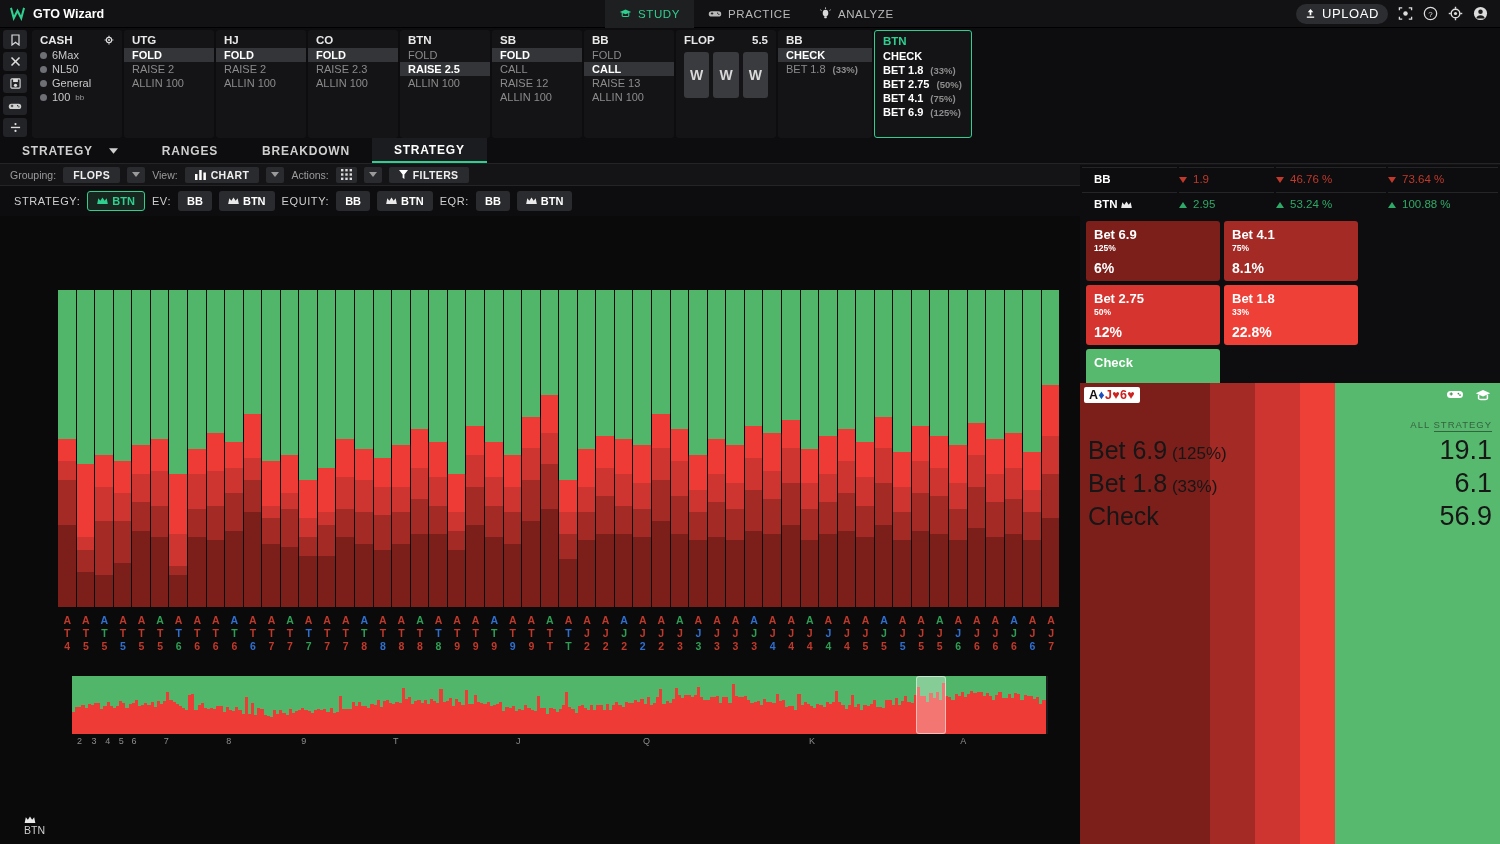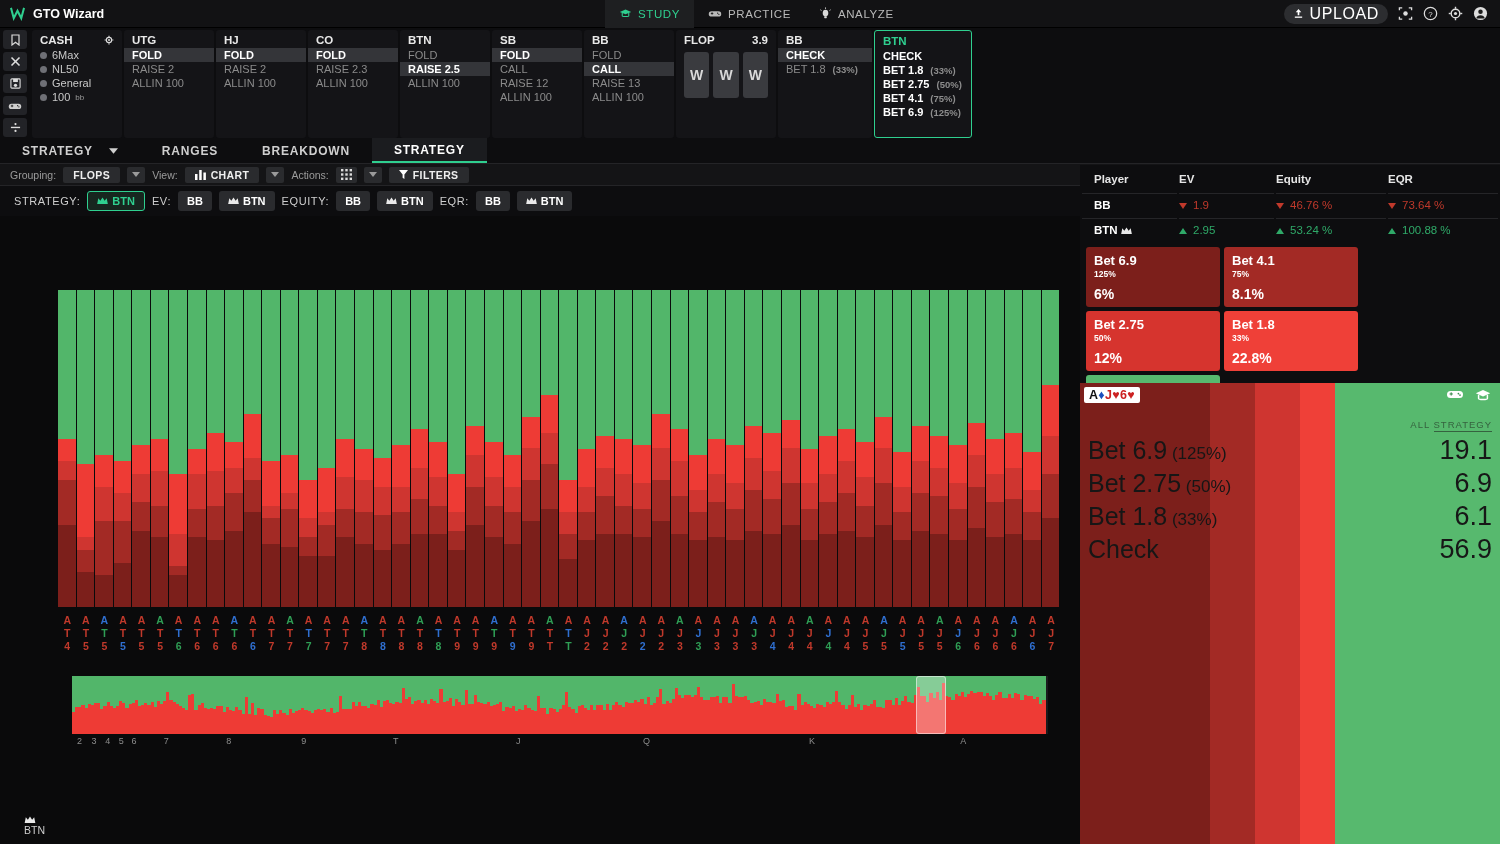--- a/index.html
+++ b/index.html
@@ -22,21 +22,21 @@
   .brand .title { font-size: 12.5px; font-weight: bold; color: #fff; }
   .navtabs { display: flex; align-items: center; margin-left: 305px; }
   .navtab {
     display: flex; align-items: center; gap: 6px; height: 28px; padding: 0 14px;
     font-size: 11.5px; letter-spacing: 0.6px; color: #b9b9b9; cursor: pointer;
   }
   .navtab.active { background: #1e1f21; color: #2fcf8f; }
   .topright { margin-left: auto; display: flex; align-items: center; gap: 9px; padding-right: 12px; }
   .upload-btn {
     display: flex; align-items: center; gap: 6px; background: #2c2d30; height: 20px;
-    padding: 0 9px; border-radius: 10px; font-size: 16px; letter-spacing: 0.6px; color: #fff;
+    padding: 0 9px; border-radius: 10px; font-size: 13px; letter-spacing: 0.6px; color: #fff;
     cursor: pointer;
   }
   .ticon { width: 16px; height: 16px; display: inline-flex; align-items: center; justify-content: center; cursor: pointer; }
   svg { display: block; }
 
   
   .strip { display: flex; height: 110px; background: #0d0d0f; padding: 2px 0 0 0; gap: 2px; }
   .railcol { width: 30px; display: flex; flex-direction: column; gap: 3px; padding-left: 3px; }
   .rail-btn {
     width: 24px; height: 19px; background: #222327; border-radius: 3px;
@@ -366,21 +366,21 @@
       <div class="nd-head">BB</div>
       <div class="nd-row">FOLD</div>
       <div class="nd-row sel">CALL</div>
       <div class="nd-row">RAISE 13</div>
       <div class="nd-row">ALLIN 100</div>
     </div>
 
     <div class="card-node" style="width:100px">
       <div class="nd-head">
         <span>FLOP</span>
-        <span>3.9</span>
+        <span>5.5</span>
       </div>
       <div class="flopcards">
         <div class="fcard">W</div>
         <div class="fcard">W</div>
         <div class="fcard">W</div>
       </div>
     </div>
 
     <div class="card-node" style="width:94px">
       <div class="nd-head">BB</div>
@@ -2477,26 +2477,20 @@
         <span style="left: 45.5%;">J</span>
         <span style="left: 58.5%;">Q</span>
         <span style="left: 75.5%;">K</span>
         <span style="left: 91%;">A</span>
       </div>
   </div>
 
   <div class="rightpanel">
     <table class="rp-table">
       <tbody>
-          <tr>
-        <th class="col0">Player</th>
-        <th class="col1">EV</th>
-        <th class="col2">Equity</th>
-        <th>EQR</th>
-      </tr>
       <tr class="divider">
         <td class="col0" style="font-weight:bold;color:#fff">BB</td>
         <td class="col1 neg"><i class="tri down"></i><span>1.9</span></td>
         <td class="col2 neg"><i class="tri down"></i><span>46.76 %</span></td>
         <td class="neg"><i class="tri down"></i><span>73.64 %</span></td>
       </tr>
       <tr class="divider">
         <td class="col0" style="font-weight:bold;color:#fff">
           <span>BTN</span>
           <span>
@@ -2604,24 +2598,20 @@
         <span>ALL</span>
         <u>STRATEGY</u>
       </div>
 
       <div class="strat-list" id="stratList">
           <div class="strat-row">
             <div class="strat-name dark-name"><span>Bet 6.9</span><span class="pc"> (125%)</span></div>
             <div class="strat-val">19.1</div>
           </div>
           <div class="strat-row">
-            <div class="strat-name dark-name"><span>Bet 2.75</span><span class="pc"> (50%)</span></div>
-            <div class="strat-val">6.9</div>
-          </div>
-          <div class="strat-row">
             <div class="strat-name dark-name"><span>Bet 1.8</span><span class="pc"> (33%)</span></div>
             <div class="strat-val">6.1</div>
           </div>
           <div class="strat-row">
             <div class="strat-name dark-name"><span>Check</span></div>
             <div class="strat-val">56.9</div>
           </div>
         </div>
     </div>
   </div>

